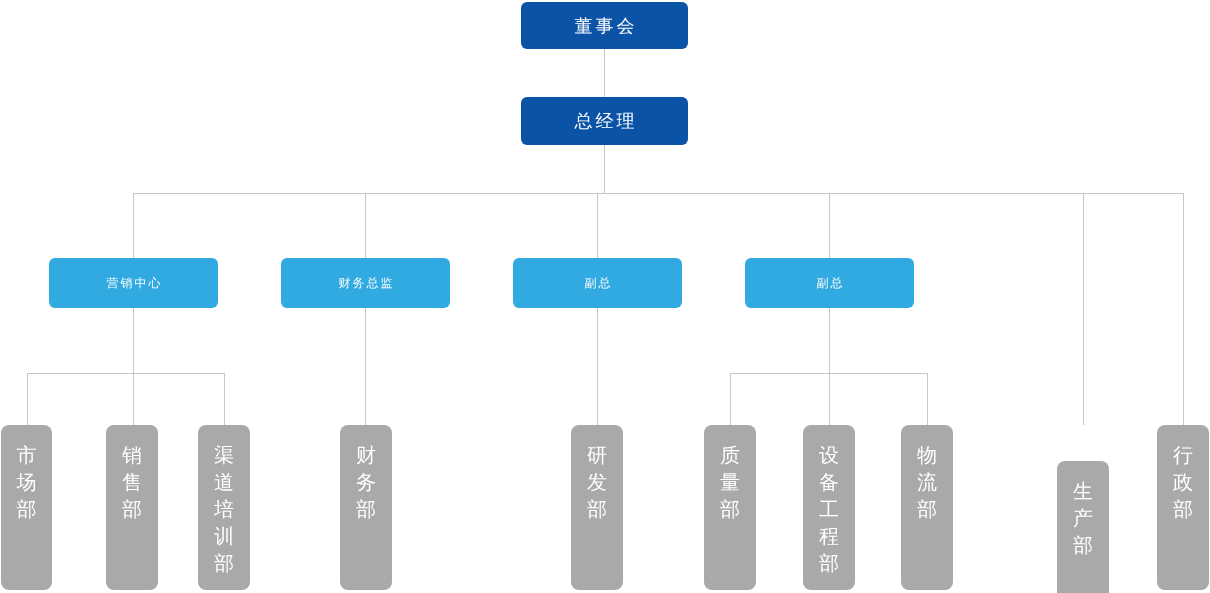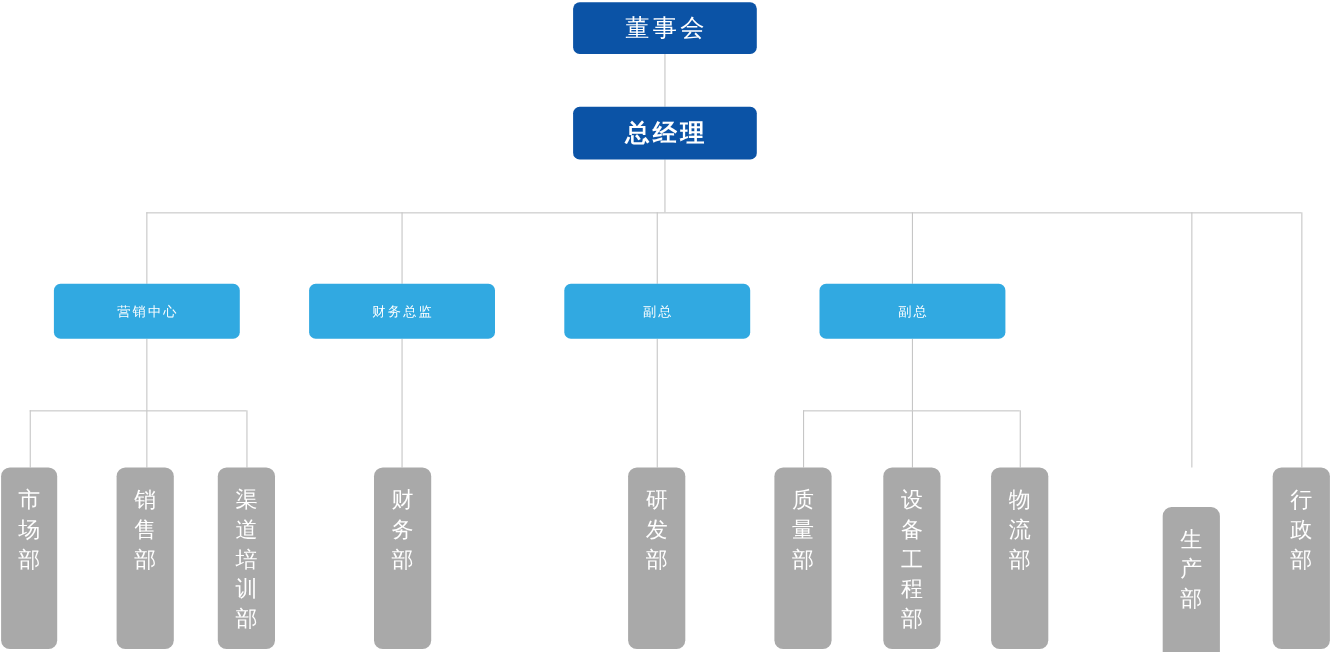--- a/index.html
+++ b/index.html
@@ -15,21 +15,21 @@
     position: absolute;
     display: flex;
     align-items: center;
     justify-content: center;
     color: #ffffff;
     border-radius: 6px;
     box-sizing: border-box;
   }
   .exec {
     background: #0b53a6;
-    font-size: 22px;
+    font-size: 18px;
     letter-spacing: 3px;
     text-indent: 3px;
   }
   .branch {
     background: #31a9e1;
     font-size: 12px;
     letter-spacing: 2px;
     text-indent: 2px;
   }
   .dept {
@@ -82,21 +82,21 @@
   <div class="line" style="left:829px; top:308px; width:1px; height:65px;"></div>
   <div class="line" style="left:730px; top:373px; width:197px; height:1px;"></div>
   <div class="line" style="left:730px; top:373px; width:1px; height:52px;"></div>
   <div class="line" style="left:829px; top:373px; width:1px; height:52px;"></div>
   <div class="line" style="left:927px; top:373px; width:1px; height:52px;"></div>
 
   <div class="box exec" style="left:521px; top:2px; width:167px; height:47px;">
       <span>董事会</span>
     </div>
 
-  <div class="box exec" style="left:521px; top:97px; width:167px; height:48px;font-weight:bold;">
+  <div class="box exec" style="left:521px; top:97px; width:167px; height:48px;">
       <span>总经理</span>
     </div>
 
   <div class="box branch" style="left:49px; top:258px; width:169px; height:50px;">
       <span>营销中心</span>
     </div>
 
   <div class="box branch" style="left:281px; top:258px; width:169px; height:50px;text-align:center;">
       <span>财务总监</span>
     </div>

